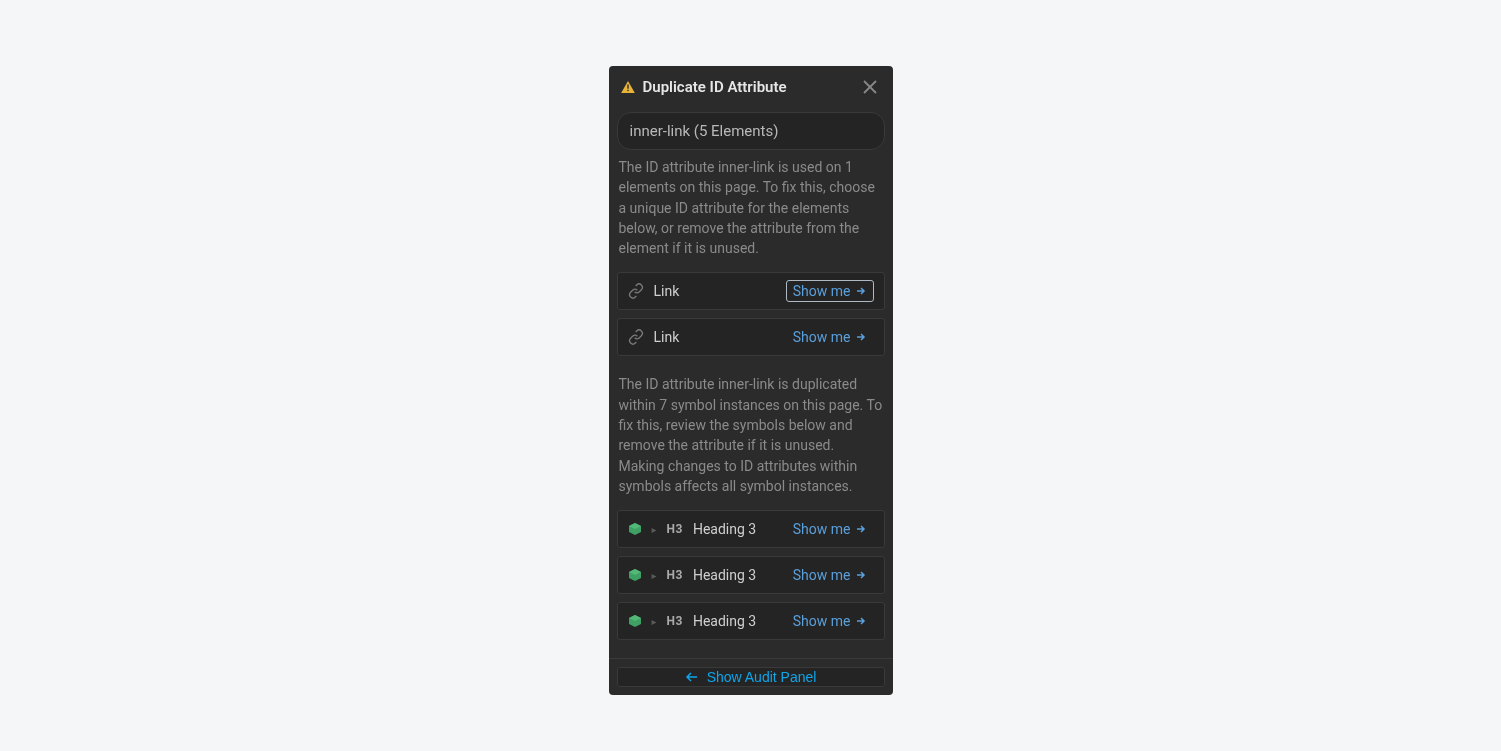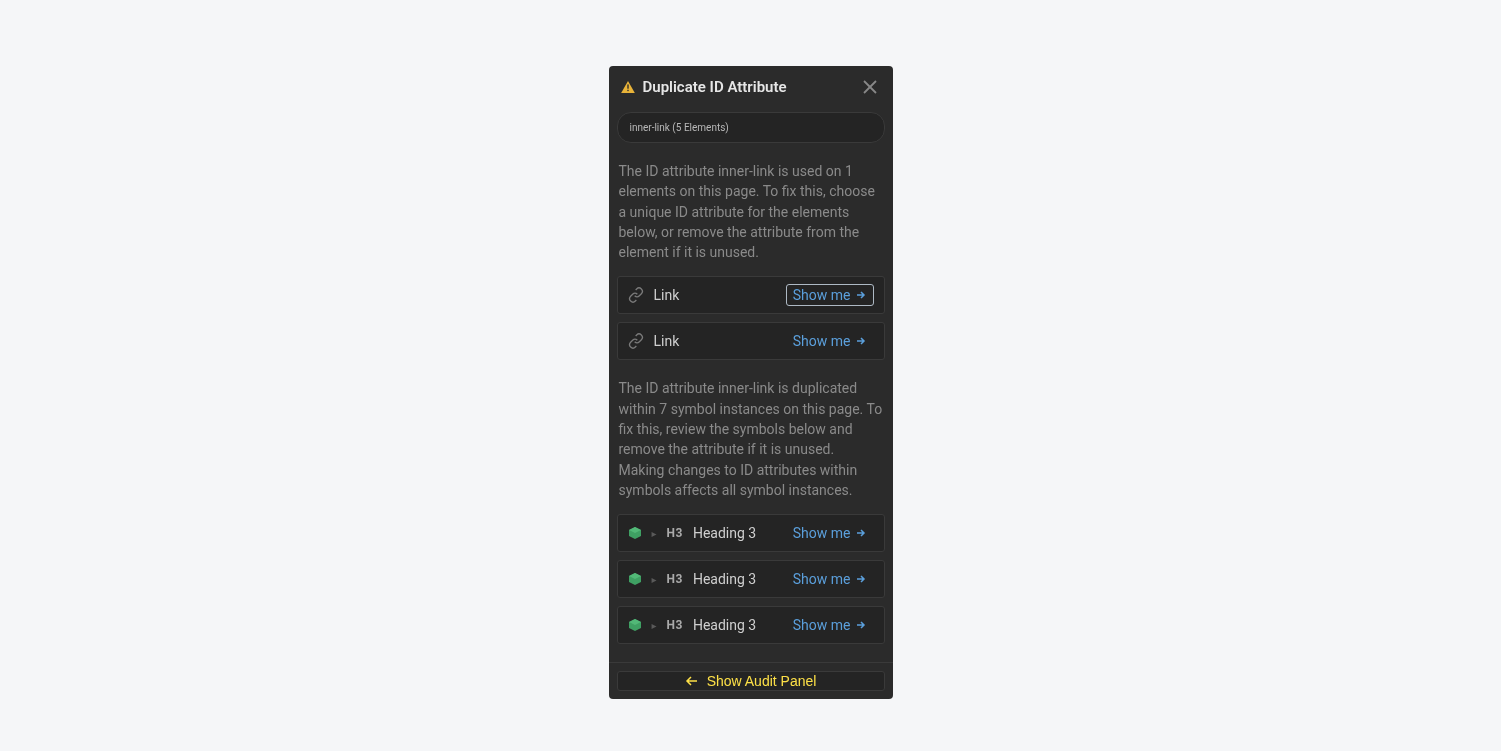--- a/index.html
+++ b/index.html
@@ -47,23 +47,23 @@
     }
     .close-btn svg { width: 14px; height: 14px; }
     .panel-body {
       padding: 0 8px 8px 8px;
     }
     .id-row {
       background: #242424;
       border: 1px solid #3a3a3a;
       border-radius: 14px;
       padding: 9px 12px;
-      font-size: 10px;
+      font-size: 15px;
       color: #b8b8b8;
-      margin-bottom: 18px;
+      margin-bottom: 7px;
       margin-top: 4px;
     }
     .desc-text {
       font-size: 14px;
       line-height: 1.45;
       color: #8a8a8a;
       margin-bottom: 14px;
       padding: 0 2px;
     }
     .item-list {
@@ -123,21 +123,21 @@
     .show-me.highlighted {
       border: 1px solid #aeb9c4;
     }
     .show-me svg { width: 12px; height: 12px; }
     .footer-btn {
       width: 100%;
       background: #242424;
       border: 1px solid #3a3a3a;
       border-radius: 3px;
       padding: 1px;
-      color: #fde047;
+      color: #0ea5e9;
       font-size: 14px;
       display: flex;
       align-items: center;
       justify-content: center;
       gap: 8px;
       cursor: pointer;
     }
     .footer-btn svg { width: 14px; height: 14px; }
     .divider {
       height: 1px;

